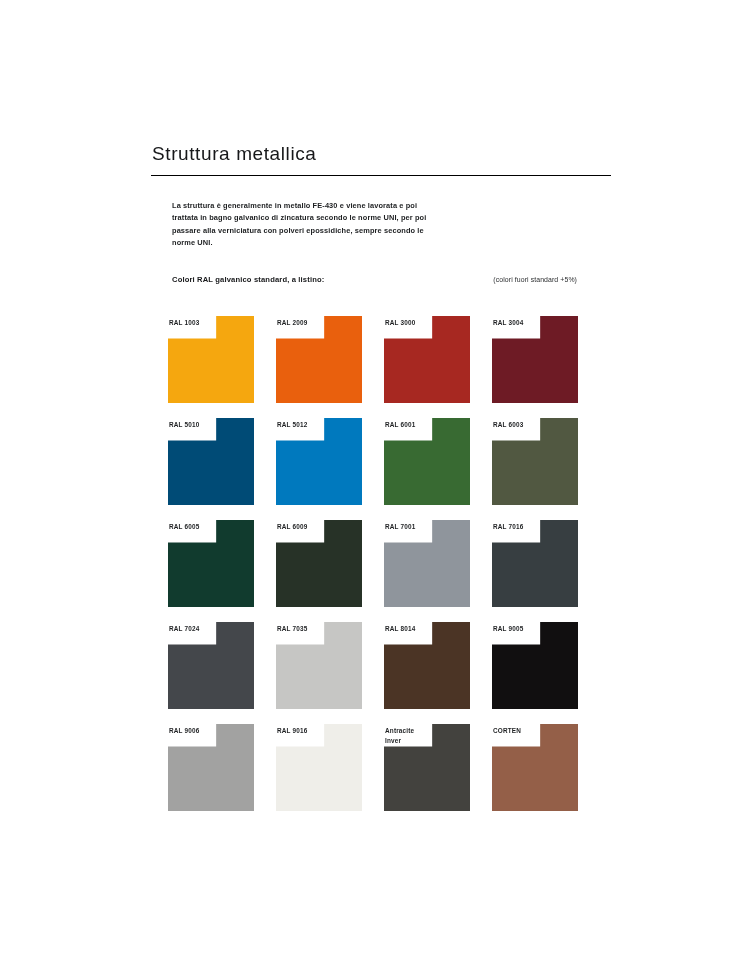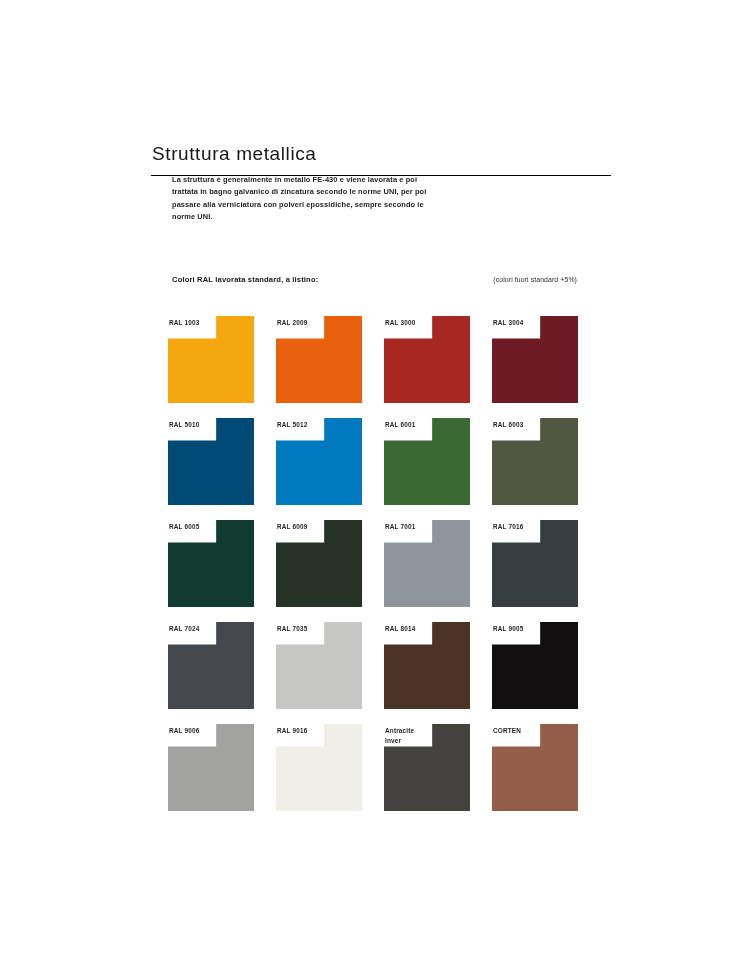--- a/index.html
+++ b/index.html
@@ -43,21 +43,21 @@
   .title-rule {
     width: 460px;
     height: 1px;
     background: #000000;
   }
 
   
   .intro {
     position: absolute;
     left: 172px;
-    top: 174px;
+    top: 200px;
     width: 260px;
     font-size: 7.4px;
     font-weight: 700;
     line-height: 1.68;
     letter-spacing: 0.12px;
     color: #1d1f21;
   }
   .intro p { margin: 0; }
 
   
@@ -142,21 +142,21 @@
   <div class="header">
     <h1 class="page-title">Struttura metallica</h1>
     <div class="title-rule"></div>
   </div>
 
   <div class="intro">
     <p>La struttura è generalmente in metallo FE-430 e viene lavorata e poi trattata in bagno galvanico di zincatura secondo le norme UNI, per poi passare alla verniciatura con polveri epossidiche, sempre secondo le norme UNI.</p>
   </div>
 
   <div class="sub-row">
-    <span class="sub-left">Colori RAL lavorata standard, a listino:</span>
+    <span class="sub-left">Colori RAL galvanico standard, a listino:</span>
     <span class="sub-right">(colori fuori standard +5%)</span>
   </div>
 
   <div class="grid">
       <div class="cell">
         <div class="swatch" style="background: rgb(245, 167, 15);"></div>
         <div class="cell-label">RAL 1003</div>
       </div>
       <div class="cell">
         <div class="swatch" style="background: rgb(233, 96, 13);"></div>

